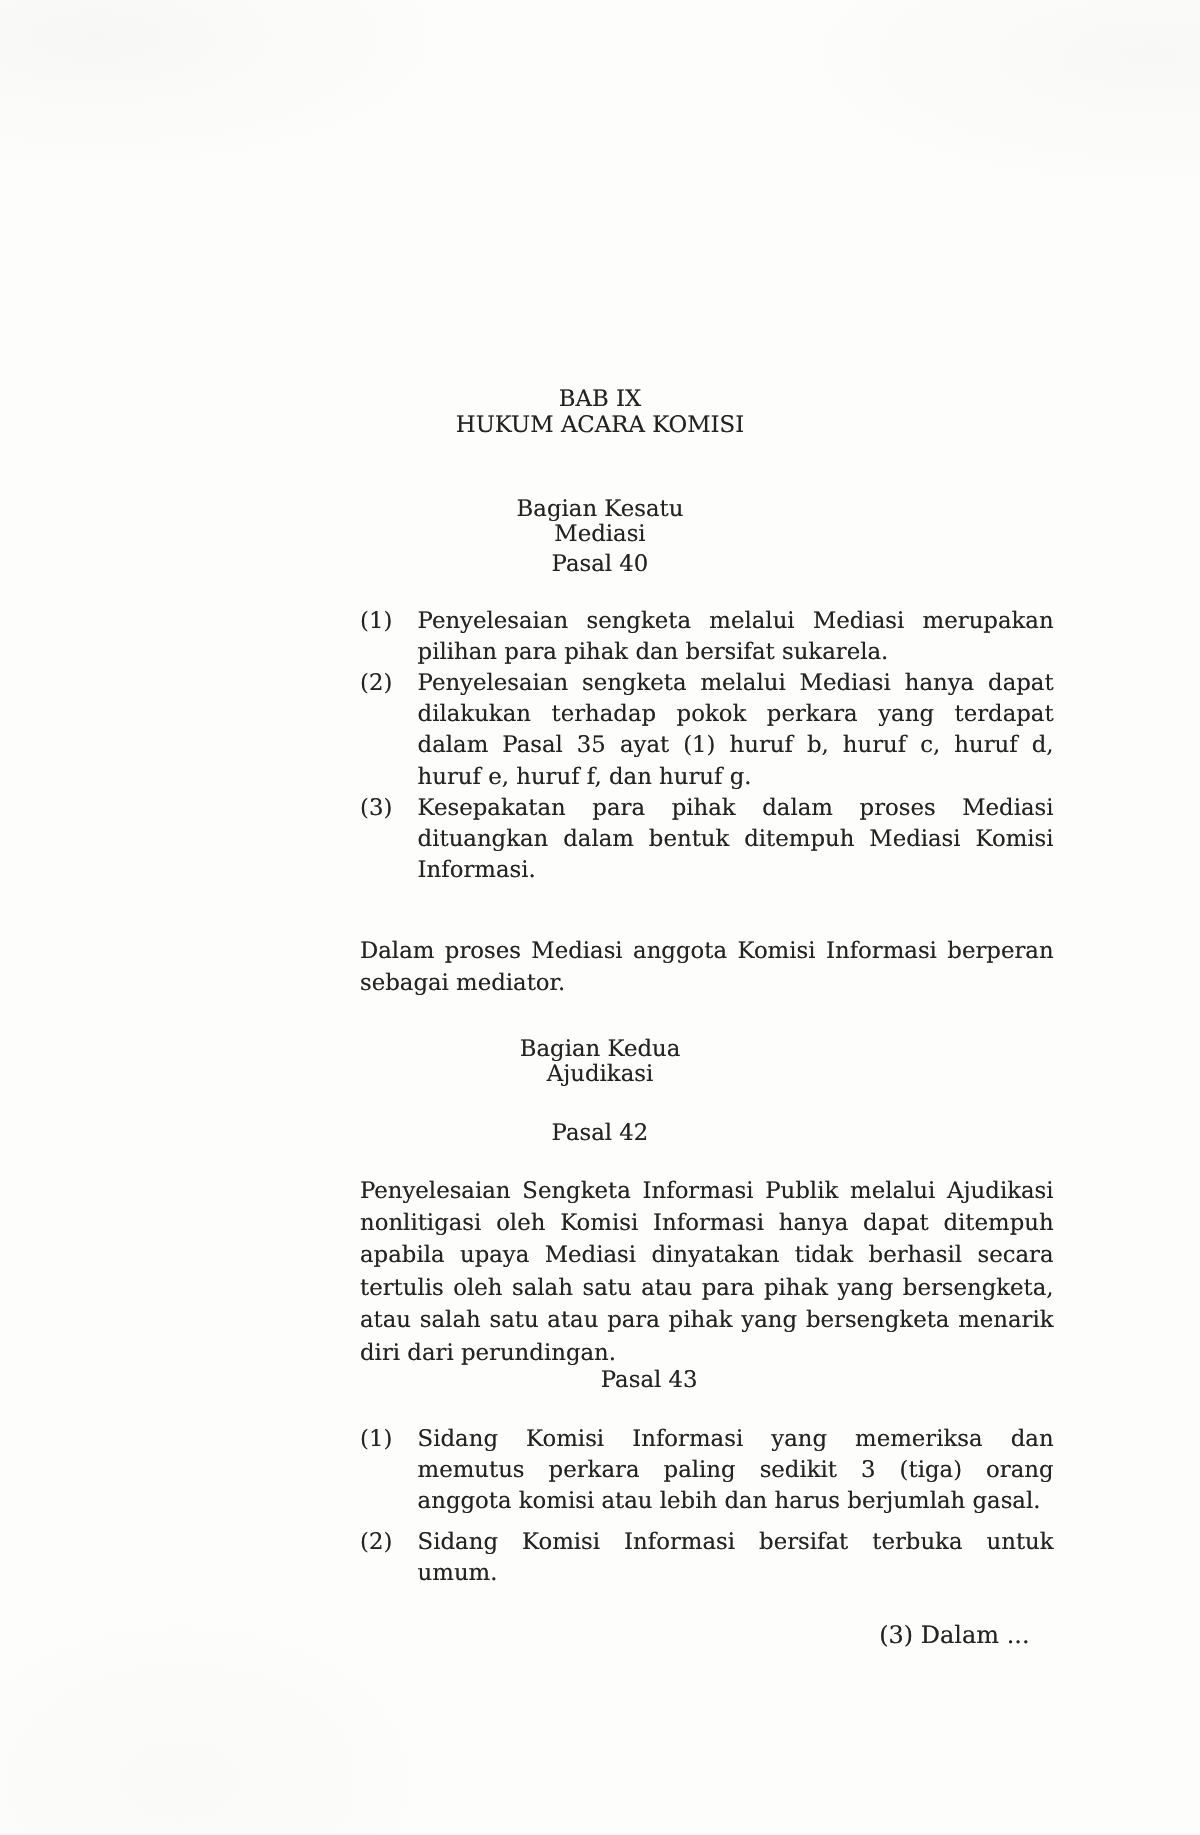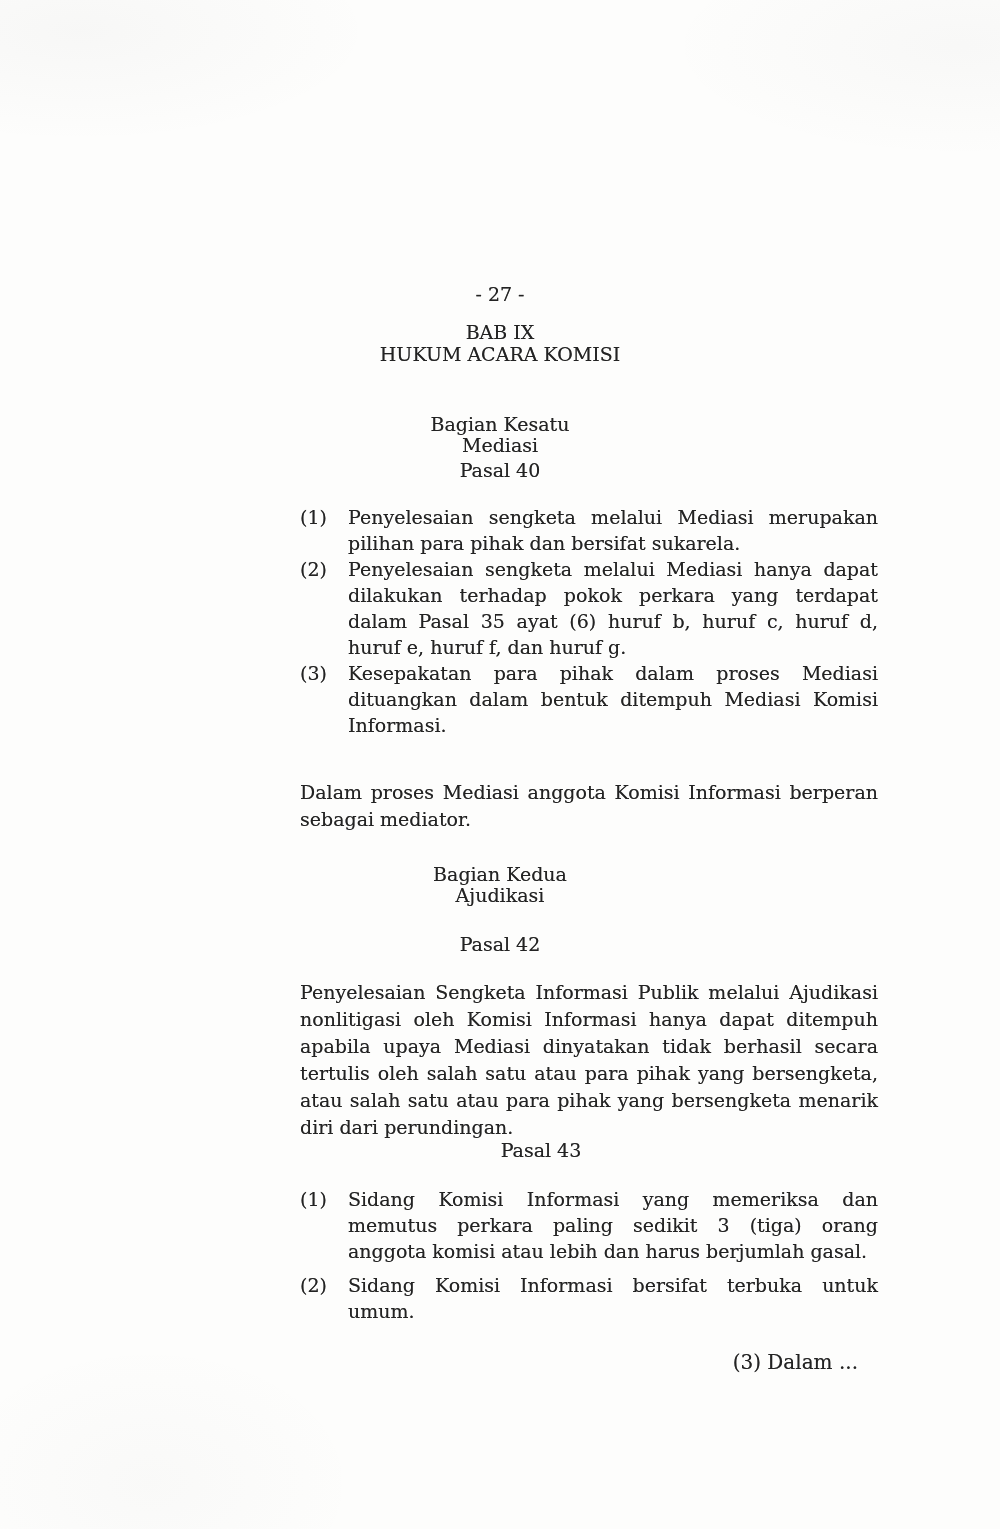--- a/index.html
+++ b/index.html
@@ -76,42 +76,41 @@
   #pasal42-body   { top: 979px; }
   #pasal43-title  { top: 1139px; margin-left: 41px; }
   #pasal43-list   { top: 1186px; line-height: 26px; }
   #catchword      { top: 1351px; }
 </style>
 </head>
 <body>
 
 <div class="page scan-text">
 
-  <div id="page-number" class="centered">- 27 -</div>
 
   <div id="chapter-block" class="centered">
     <div class="heading-line">BAB IX</div>
     <div class="heading-line">HUKUM ACARA KOMISI</div>
   </div>
 
   <div id="part-one" class="centered">
     <div>Bagian Kesatu</div>
     <div>Mediasi</div>
   </div>
 
   <div id="pasal40-title" class="centered">Pasal 40</div>
 
   <div id="pasal40-list" class="body-block">
     <div class="list-item">
       <span class="num">(1)</span>
       <span class="txt">Penyelesaian sengketa melalui Mediasi merupakan pilihan para pihak dan bersifat sukarela.</span>
     </div>
     <div class="list-item">
       <span class="num">(2)</span>
-      <span class="txt">Penyelesaian sengketa melalui Mediasi hanya dapat dilakukan terhadap pokok perkara yang terdapat dalam Pasal 35 ayat (6) huruf b, huruf c, huruf d, huruf e, huruf f, dan huruf g.</span>
+      <span class="txt">Penyelesaian sengketa melalui Mediasi hanya dapat dilakukan terhadap pokok perkara yang terdapat dalam Pasal 35 ayat (1) huruf b, huruf c, huruf d, huruf e, huruf f, dan huruf g.</span>
     </div>
     <div class="list-item">
       <span class="num">(3)</span>
       <span class="txt">Kesepakatan para pihak dalam proses Mediasi dituangkan dalam bentuk ditempuh Mediasi Komisi Informasi.</span>
     </div>
   </div>
 
 
   <div id="pasal41-body" class="body-block">Dalam proses Mediasi anggota Komisi Informasi berperan sebagai mediator.</div>
 

